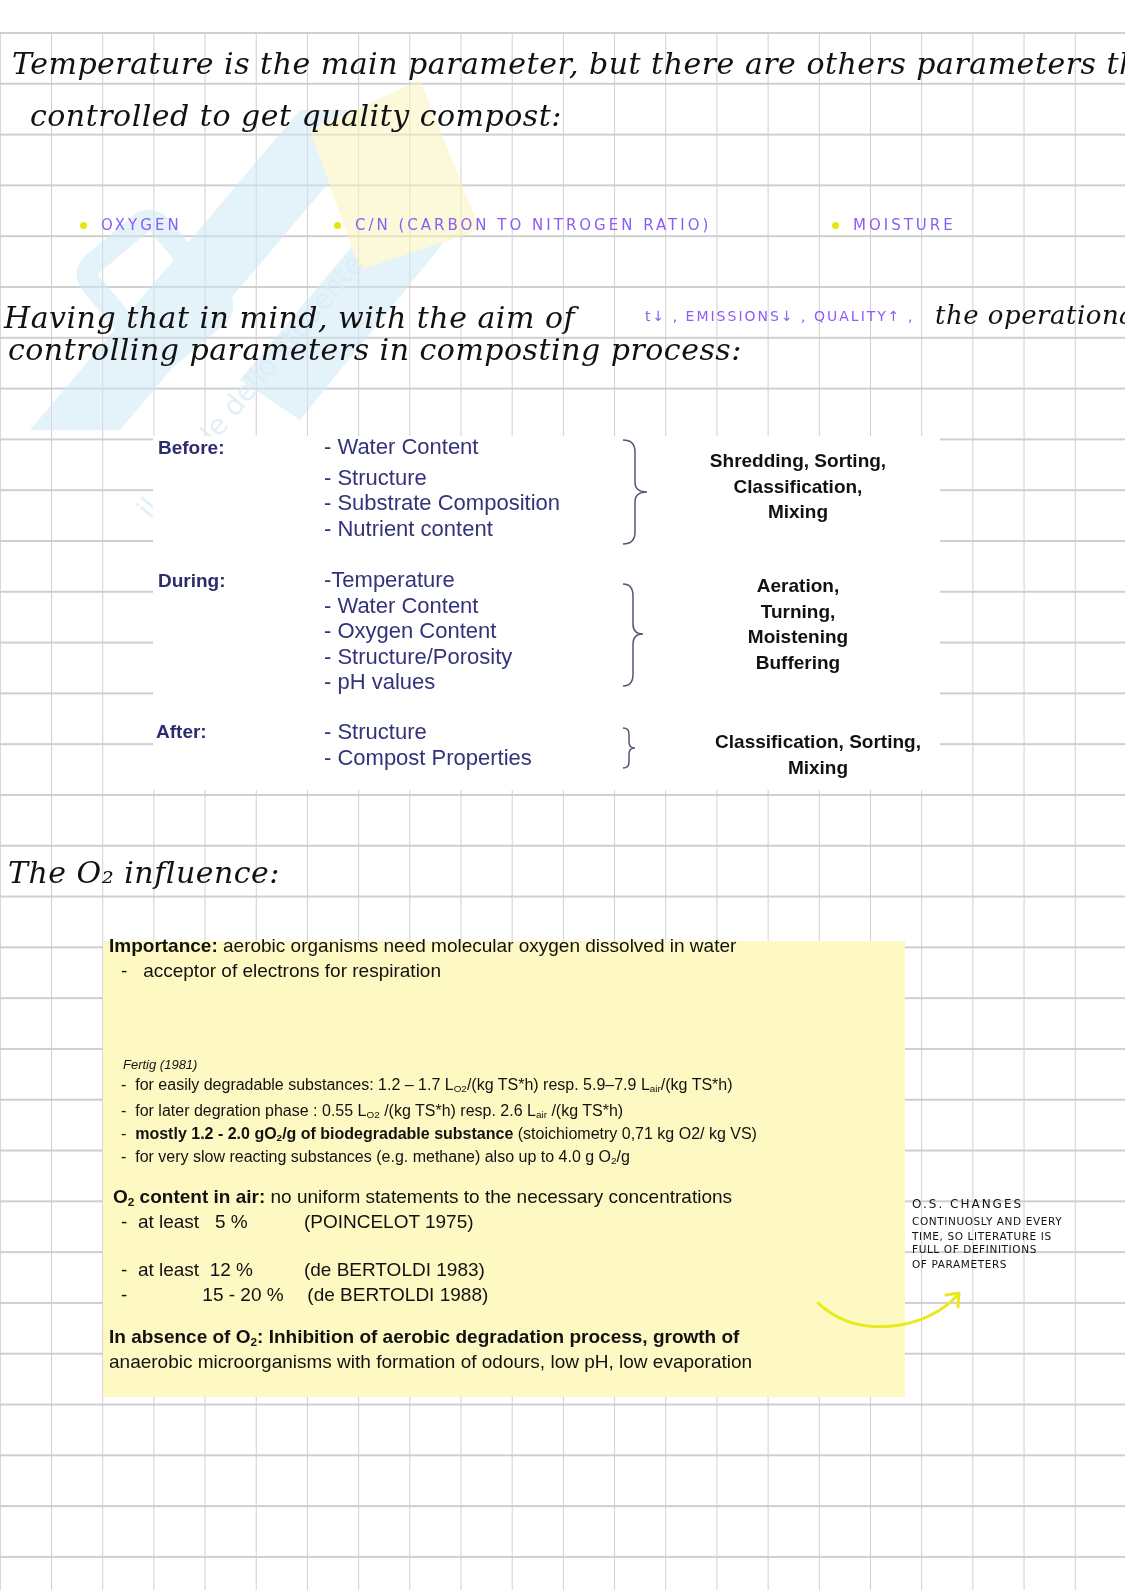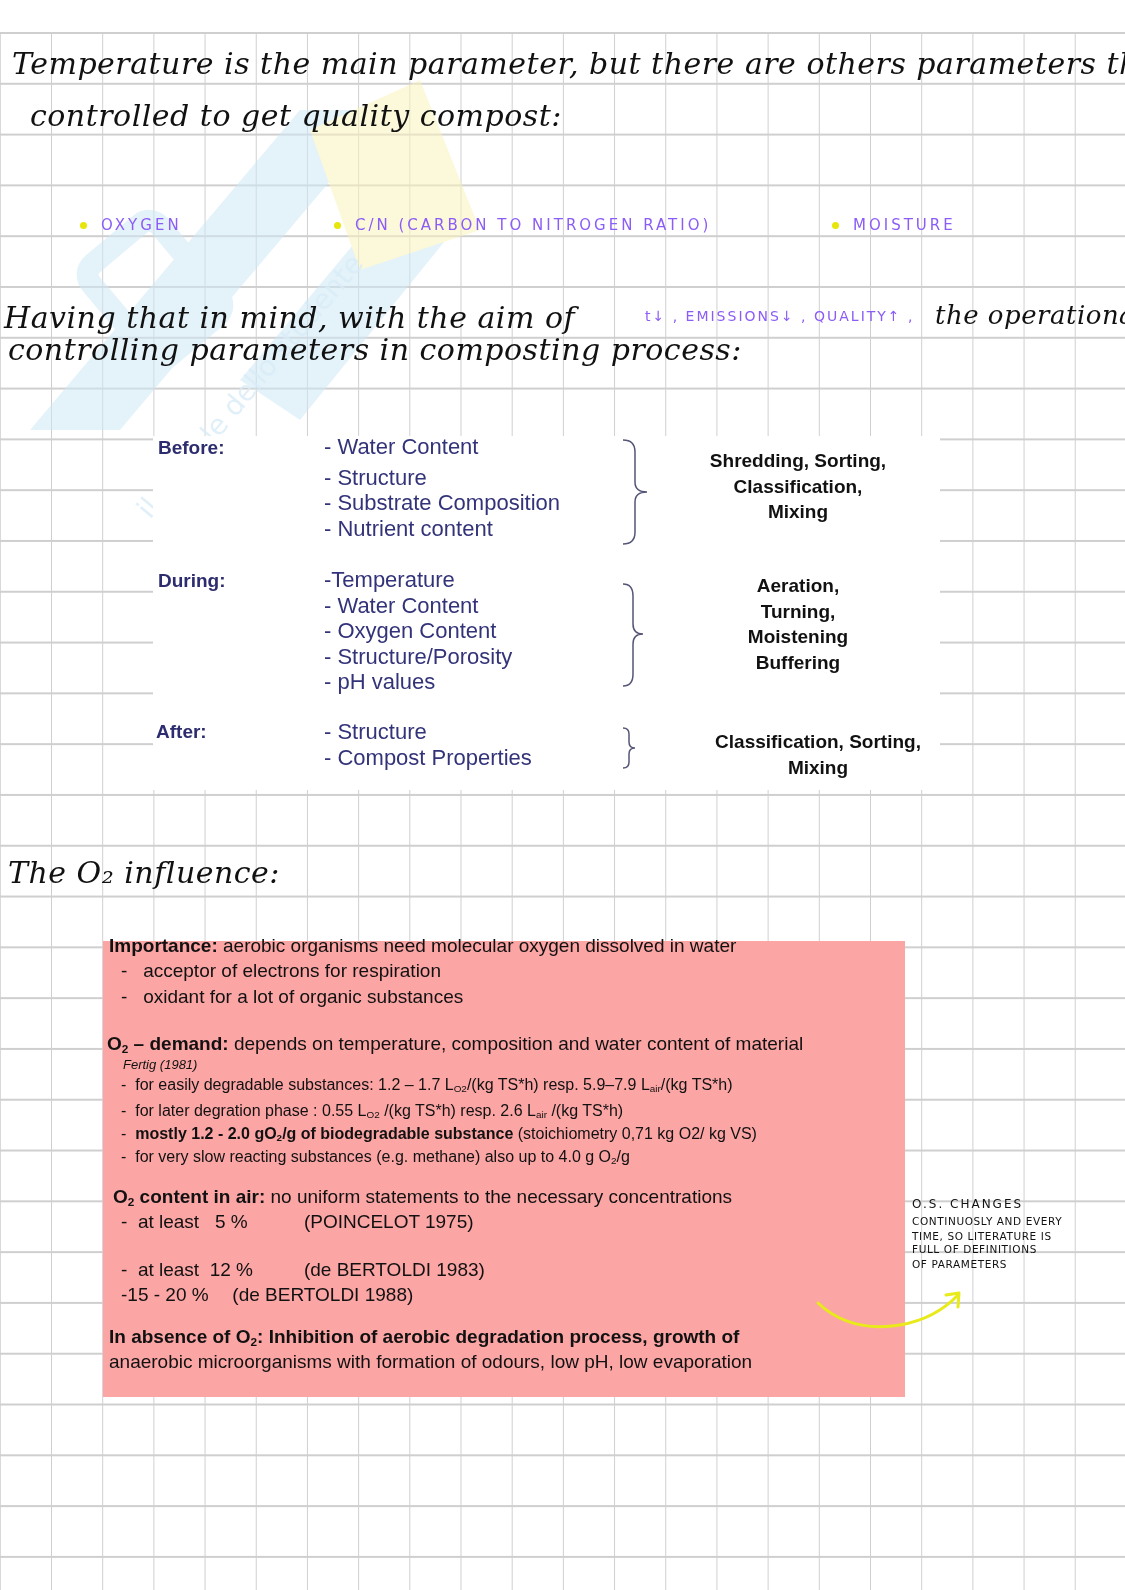--- a/index.html
+++ b/index.html
@@ -37,21 +37,21 @@
   .box1 {
     position:absolute; left:153px; top:436px; width:787px; height:354px; background:#ffffff;
   }
   .phase { position:absolute; font-weight:bold; color:#2c2c6e; font-size:19px; }
   .param { position:absolute; color:#33337a; font-size:22px; line-height:25.5px; }
   .action { position:absolute; font-weight:bold; color:#111; font-size:19px; line-height:25.5px; text-align:center; }
   .brace { position:absolute; }
 
   
   .box2 {
-    position:absolute; left:103px; top:941px; width:802px; height:456px; background:#fca5a5;
+    position:absolute; left:103px; top:941px; width:802px; height:456px; background:#fef9c3;
     color:#111; font-size:19px;
   }
   .b2 { position:absolute; white-space:nowrap; }
   .b2 b { font-weight:bold; }
   .small { font-size:16px; }
   sub { font-size:0.62em; vertical-align:-0.25em; }
 
   .note { position:absolute; left:912px; top:1196px; font-family:"DejaVu Sans", sans-serif; font-size:10.5px; line-height:17px; color:#111; letter-spacing:0.6px; }
 </style>
 </head>
@@ -131,37 +131,33 @@
   </div>
 </div>
 
 <div class="hand l1" style="left:8px;top:855px;">The O₂ influence:</div>
 
 <div class="box2">
   <div class="b2" style="left:6px;top:-6px;">
     <b>Importance:</b><span> aerobic organisms need molecular oxygen dissolved in water</span>
   </div>
   <div class="b2" style="left:18px;top:19px;">-&nbsp;&nbsp;&nbsp;<span>acceptor of electrons for respiration</span></div>
-  <div class="b2" style="left:18px;top:45px;">-&nbsp;&nbsp;&nbsp;<span>oxidant for a lot of organic substances</span></div>
 
-  <div class="b2" style="left:4px;top:92px;">
-    <b><span>O</span><sub>2</sub><span> – demand:</span></b><span> depends on temperature, composition and water content of material</span>
-  </div>
   <div class="b2" style="left:20px;top:116px;font-size:13px;font-style:italic;">Fertig (1981)</div>
   <div class="b2 small" style="left:18px;top:135px;">-&nbsp;&nbsp;<span>for easily degradable substances: 1.2 – 1.7 L</span><sub>O2</sub><span>/(kg TS*h) resp. 5.9–7.9 L</span><sub>air</sub><span>/(kg TS*h)</span></div>
   <div class="b2 small" style="left:18px;top:161px;">-&nbsp;&nbsp;<span>for later degration phase : 0.55 L</span><sub>O2</sub><span> /(kg TS*h) resp. 2.6 L</span><sub>air</sub><span> /(kg TS*h)</span></div>
   <div class="b2 small" style="left:18px;top:184px;">-&nbsp;&nbsp;<b><span>mostly 1.2 - 2.0 gO</span><sub>2</sub><span>/g of biodegradable substance</span></b><span> (stoichiometry 0,71 kg O2/ kg VS)</span></div>
   <div class="b2 small" style="left:18px;top:207px;">-&nbsp;&nbsp;<span>for very slow reacting substances (e.g. methane) also up to 4.0 g O</span><sub>2</sub><span>/g</span></div>
 
   <div class="b2" style="left:10px;top:245px;">
     <b>O<sub>2</sub> <span>content in air:</span></b><span> no uniform statements to the necessary concentrations</span>
   </div>
   <div class="b2" style="left:18px;top:270px;">-&nbsp;&nbsp;<span style="display:inline-block;width:166px;white-space:pre;">at least   5 %</span><span>(POINCELOT 1975)</span></div>
   <div class="b2" style="left:18px;top:318px;">-&nbsp;&nbsp;<span style="display:inline-block;width:166px;white-space:pre;">at least  12 %</span><span>(de BERTOLDI 1983)</span></div>
-  <div class="b2" style="left:18px;top:343px;">-<span style="display:inline-block;width:105px;">15 - 20 %</span><span>(de BERTOLDI 1988)</span></div>
+  <div class="b2" style="left:18px;top:343px;">-<span style="display:inline-block;width:105px;margin-left:75px;">15 - 20 %</span><span>(de BERTOLDI 1988)</span></div>
 
   <div class="b2" style="left:6px;top:385px;font-weight:bold;">
     <span>In absence of O</span><sub>2</sub><span>: Inhibition of aerobic degradation process, growth of</span>
   </div>
   <div class="b2" style="left:6px;top:410px;font-weight:normal;">anaerobic microorganisms with formation of odours, low pH, low evaporation</div>
 </div>
 
 <svg style="position:absolute;left:810px;top:1285px;" width="160" height="55" viewBox="0 0 160 55">
   <path d="M8,18 Q40,48 90,40 Q125,34 148,10" fill="none" stroke="#e8ea1a" stroke-width="3" stroke-linecap="round"></path>
   <path d="M136,10 L149,8 L148,22" fill="none" stroke="#e8ea1a" stroke-width="3" stroke-linecap="round" stroke-linejoin="round"></path>

